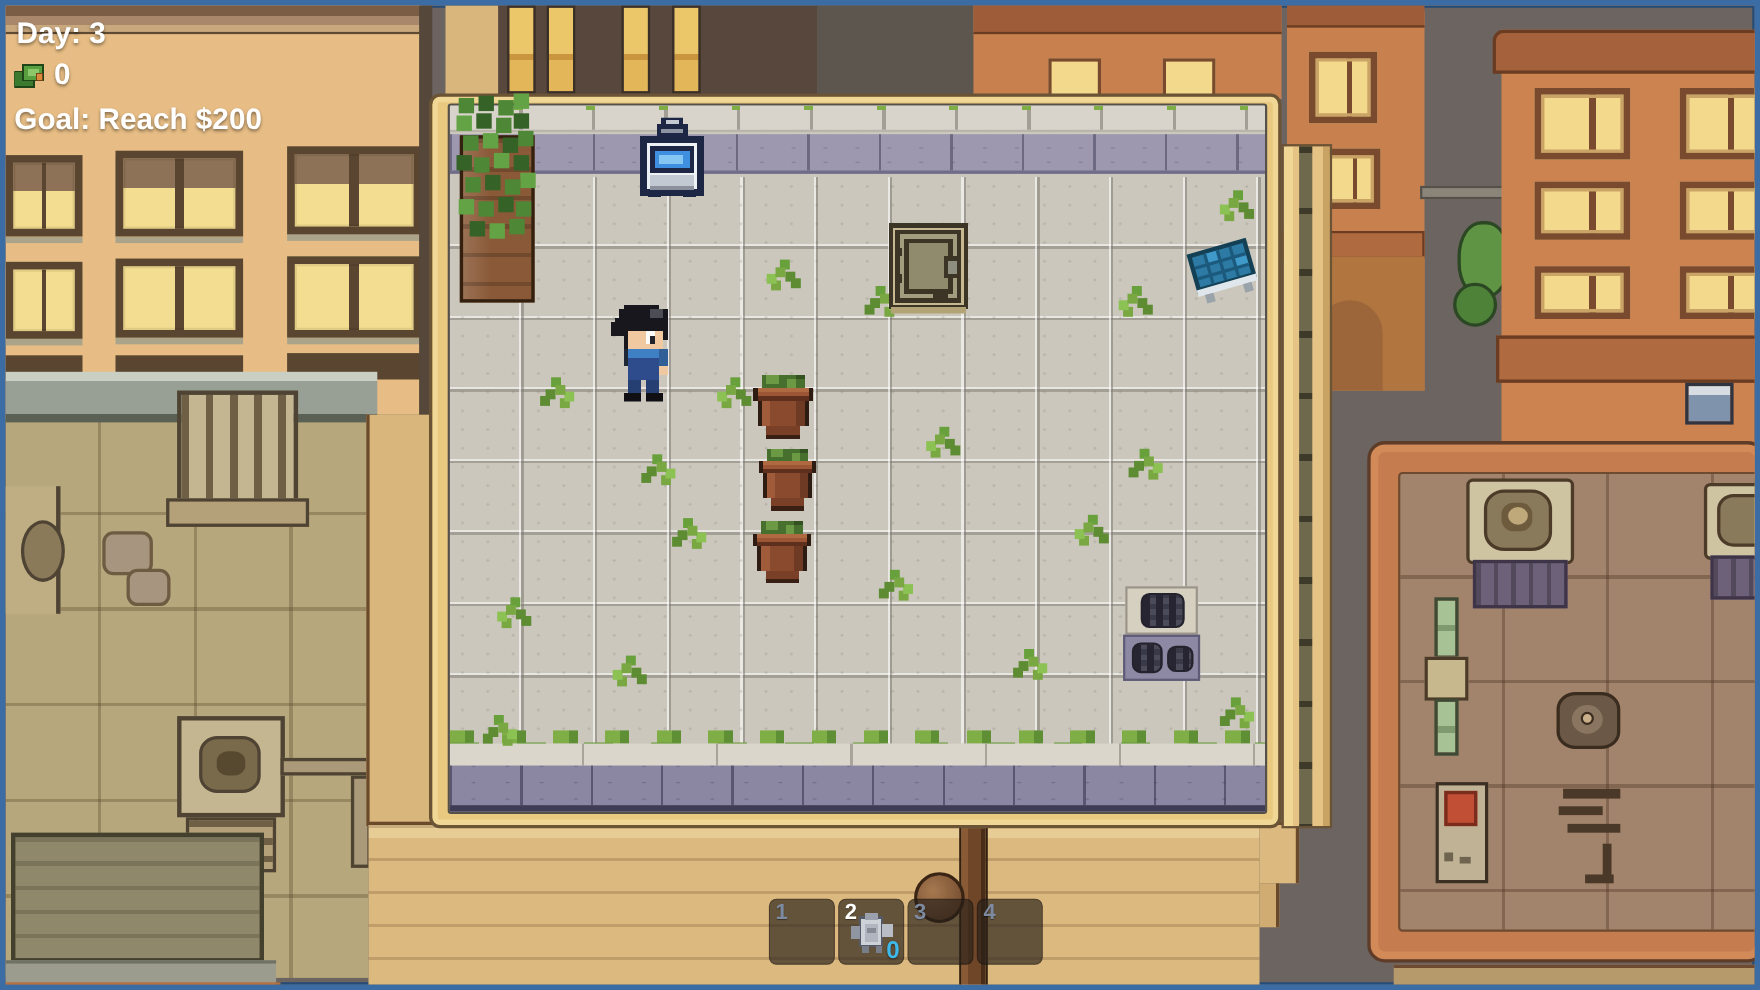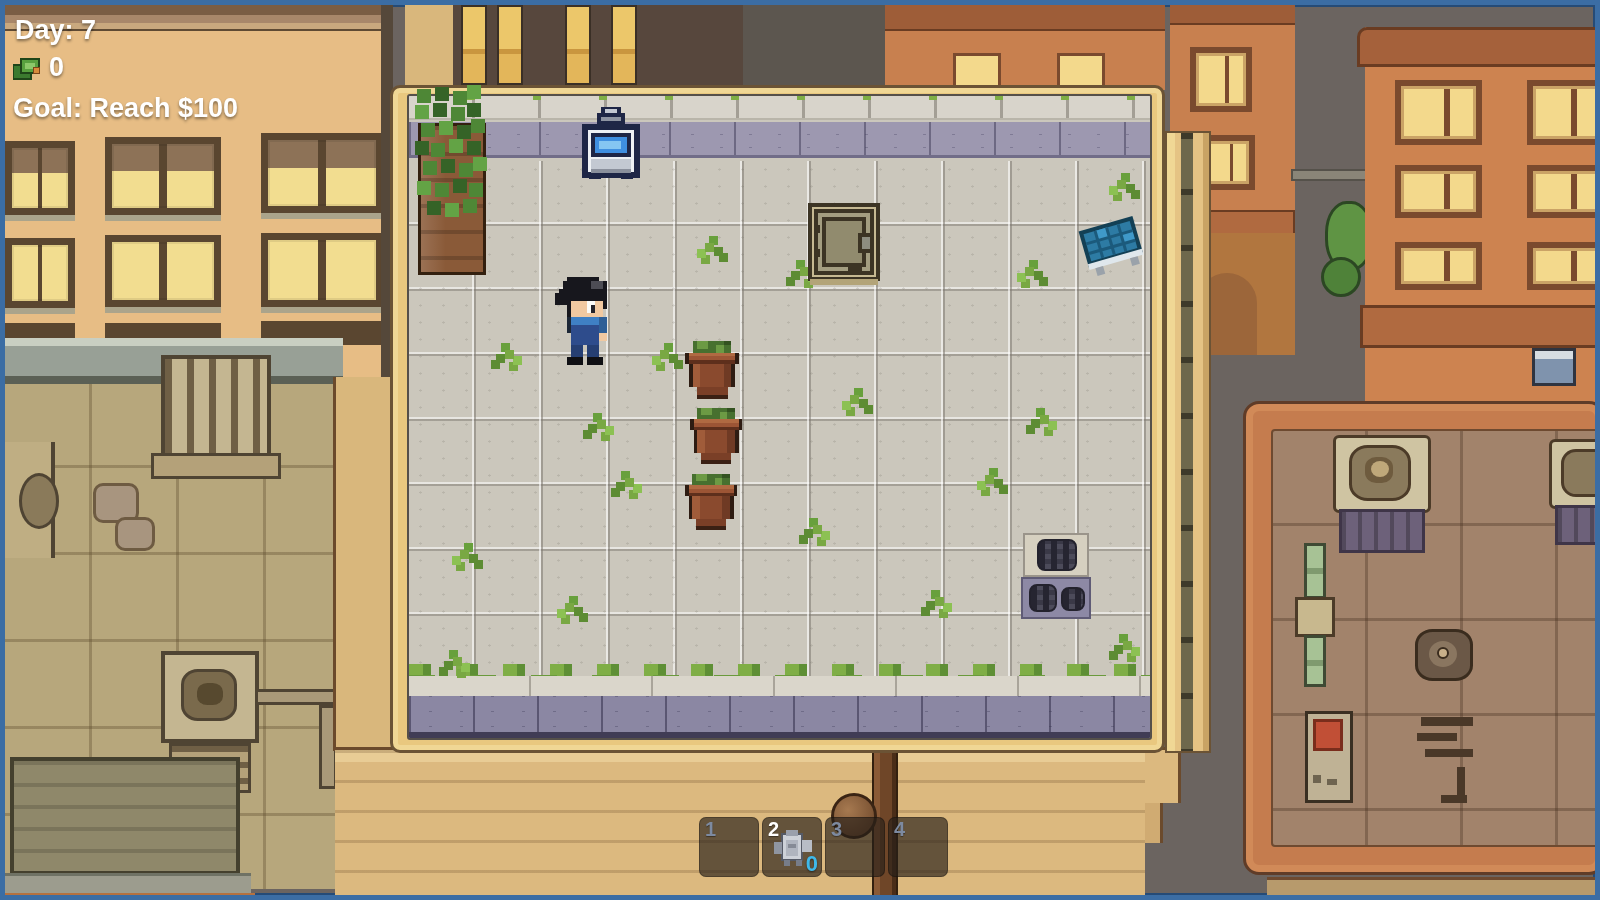--- a/index.html
+++ b/index.html
@@ -436,24 +436,24 @@
     </div>
     <div class="slot" style="left:126px">
       <span class="num">3</span>
     </div>
     <div class="slot" style="left:189px">
       <span class="num">4</span>
     </div>
   </div>
 
   <div>
-    <div class="hudLine" style="left:10px;top:10px">Day: 7</div>
+    <div class="hudLine" style="left:10px;top:10px">Day: 3</div>
     <svg style="left:8px;top:52px;width:30px;height:24px;position:absolute" viewBox="0 0 15 12" shape-rendering="crispEdges">
       <rect x="0" y="4" width="9" height="7" fill="#3b7a2f" stroke="#1f4519" stroke-width="0.7"></rect>
       <rect x="4" y="1" width="9" height="7" fill="#58a03f" stroke="#1f4519" stroke-width="0.7"></rect>
       <rect x="6" y="3" width="5" height="3" fill="#8cc86a"></rect>
       <rect x="10" y="5" width="3" height="3" fill="#d98a3a" stroke="#7a4418" stroke-width="0.5"></rect>
     </svg>
     <span class="hudLine" style="left:44px;top:47px">0</span>
-    <div class="hudLine" style="left:8px;top:88px">Goal: Reach $100</div>
+    <div class="hudLine" style="left:8px;top:88px">Goal: Reach $200</div>
   </div>
 
 </div>
 
 </body></html>

